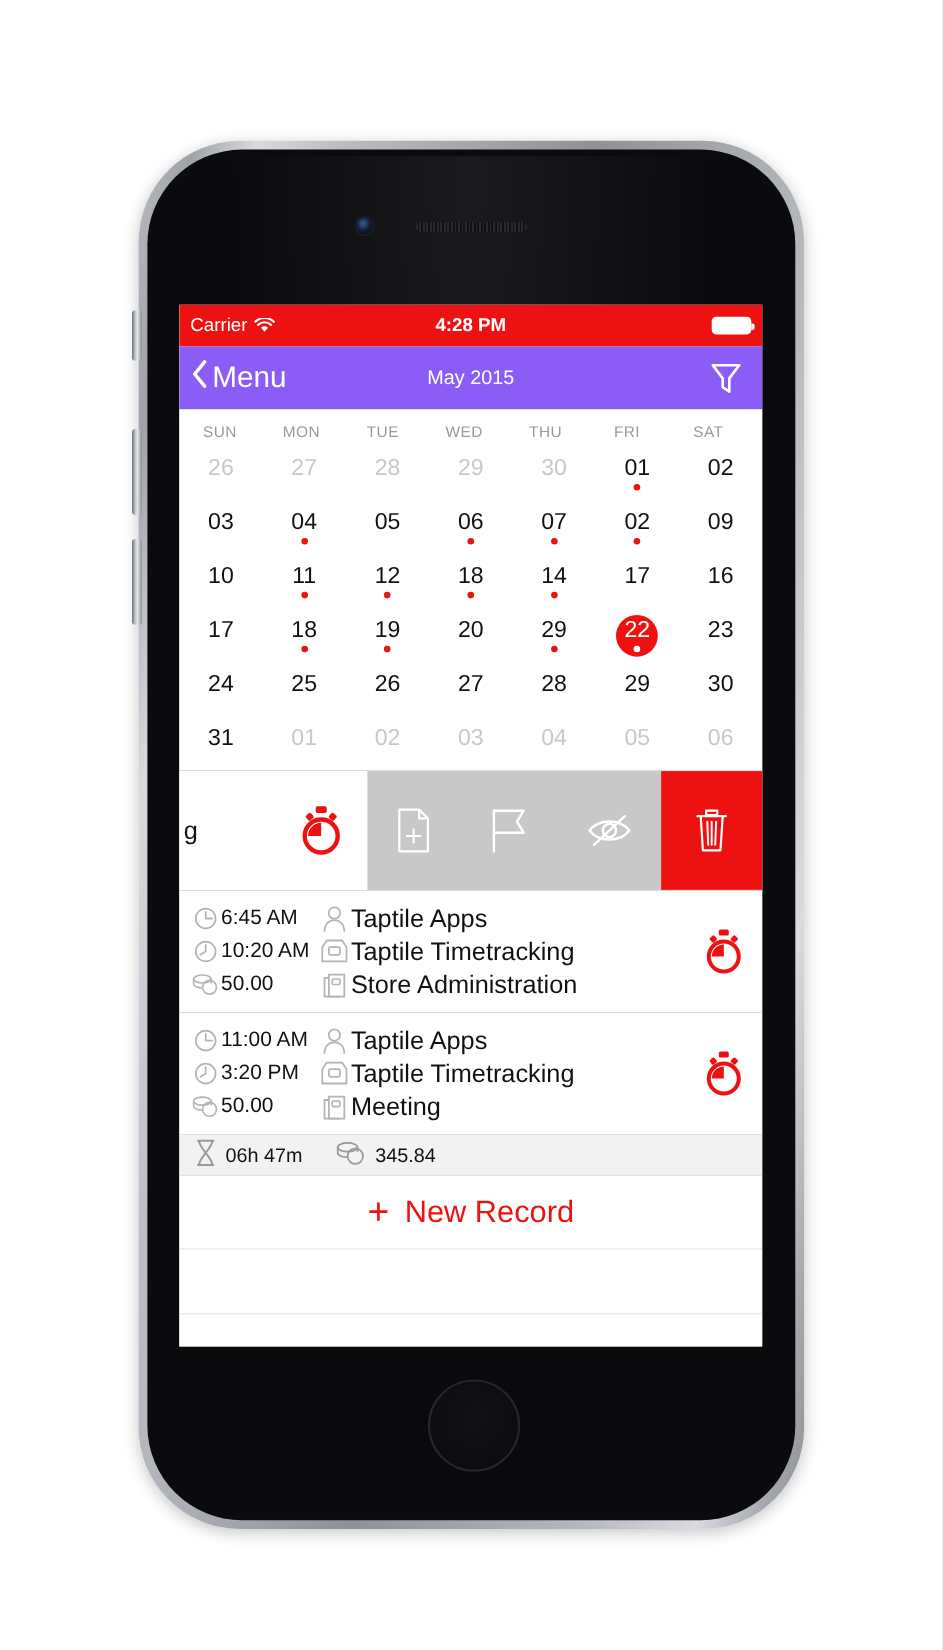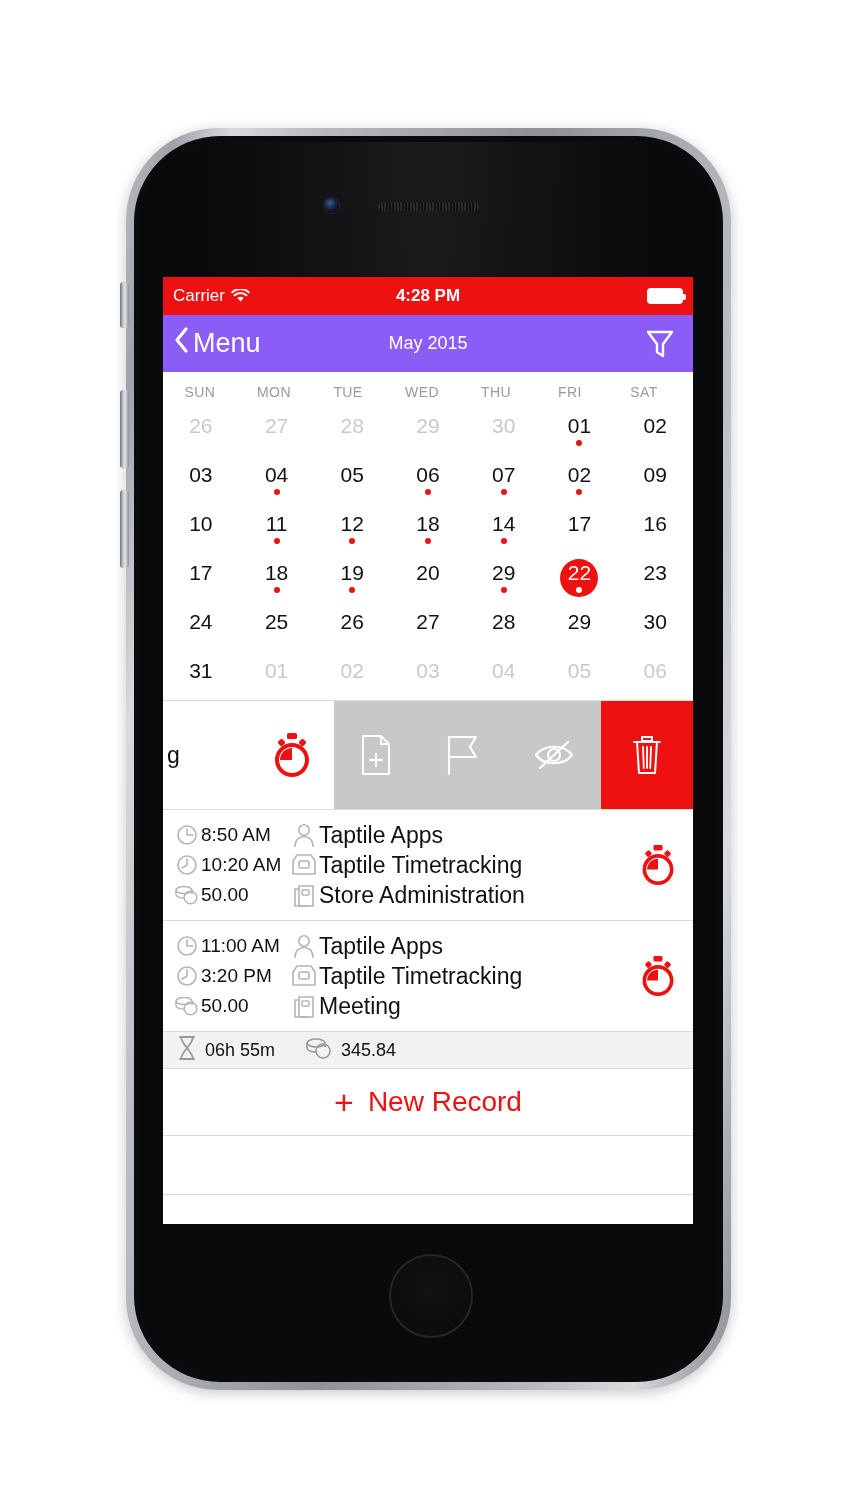--- a/index.html
+++ b/index.html
@@ -490,21 +490,21 @@
     <div id="recordlist">
         <div class="record">
           <div class="rec-lines">
             <div class="rec-line">
               <span class="rec-ico">
                 <svg width="22" height="22" viewBox="0 0 22 22">
                   <circle cx="11" cy="11" r="9" stroke="#b5b5b5" stroke-width="1.6" fill="none"></circle>
                   <path d="M11 11 L11 5 M11 11 L17 11" stroke="#b5b5b5" stroke-width="1.6" stroke-linecap="round"></path>
                 </svg>
               </span>
-              <span class="rec-meta">8:50 AM</span>
+              <span class="rec-meta">6:45 AM</span>
               <span class="rec-ico2">
                 <svg width="24" height="26" viewBox="0 0 24 26">
                   <circle cx="12" cy="8" r="5.2" stroke="#b5b5b5" stroke-width="1.6" fill="none"></circle>
                   <path d="M3 25 C3 17.5 7.5 14.5 12 14.5 C16.5 14.5 21 17.5 21 25" stroke="#b5b5b5" stroke-width="1.6" fill="none"></path>
                 </svg>
               </span>
               <span class="rec-text">Taptile Apps</span>
             </div>
             <div class="rec-line">
               <span class="rec-ico">
@@ -618,21 +618,21 @@
         </div>
       </div>
 
     <div class="summary">
       <span>
         <svg width="20" height="26" viewBox="0 0 20 26">
           <path d="M3 2 L17 2 M3 24 L17 24" stroke="#9a9a9a" stroke-width="1.8" stroke-linecap="round"></path>
           <path d="M4 2 C4 9 16 17 16 24 M16 2 C16 9 4 17 4 24" stroke="#9a9a9a" stroke-width="1.8" fill="none"></path>
         </svg>
       </span>
-      <span>06h 55m</span>
+      <span>06h 47m</span>
       <span class="sep"></span>
       <span>
         <svg width="28" height="24" viewBox="0 0 28 24">
           <ellipse cx="11" cy="7" rx="9" ry="4" stroke="#9a9a9a" stroke-width="1.6" fill="none"></ellipse>
           <path d="M2 7 L2 12 C2 14.3 6 16 11 16" stroke="#9a9a9a" stroke-width="1.6" fill="none"></path>
           <path d="M20 11 L20 7" stroke="#9a9a9a" stroke-width="1.6" fill="none"></path>
           <circle cx="18" cy="15" r="7" stroke="#9a9a9a" stroke-width="1.6" fill="none"></circle>
         </svg>
       </span>
       <span>345.84</span>

